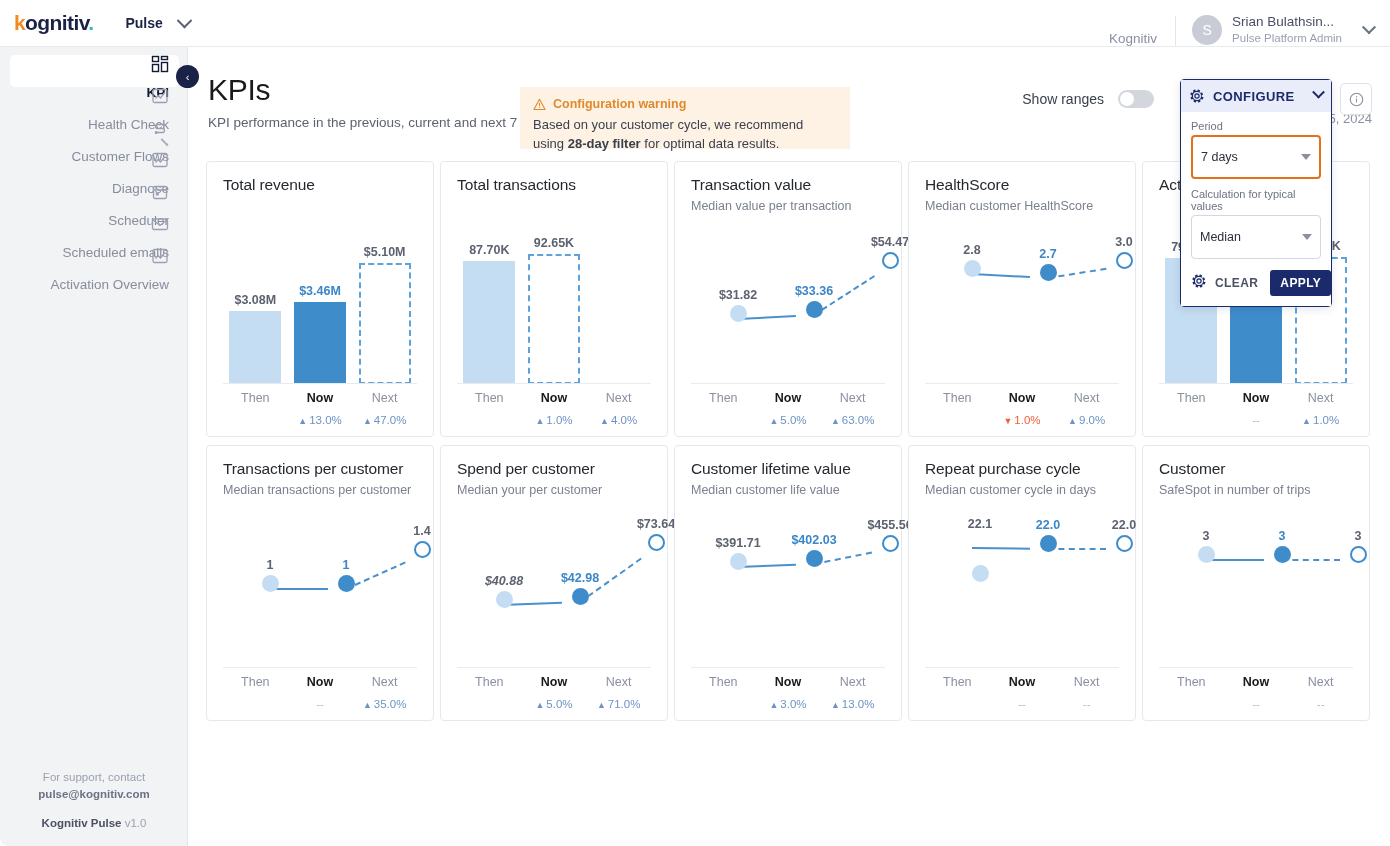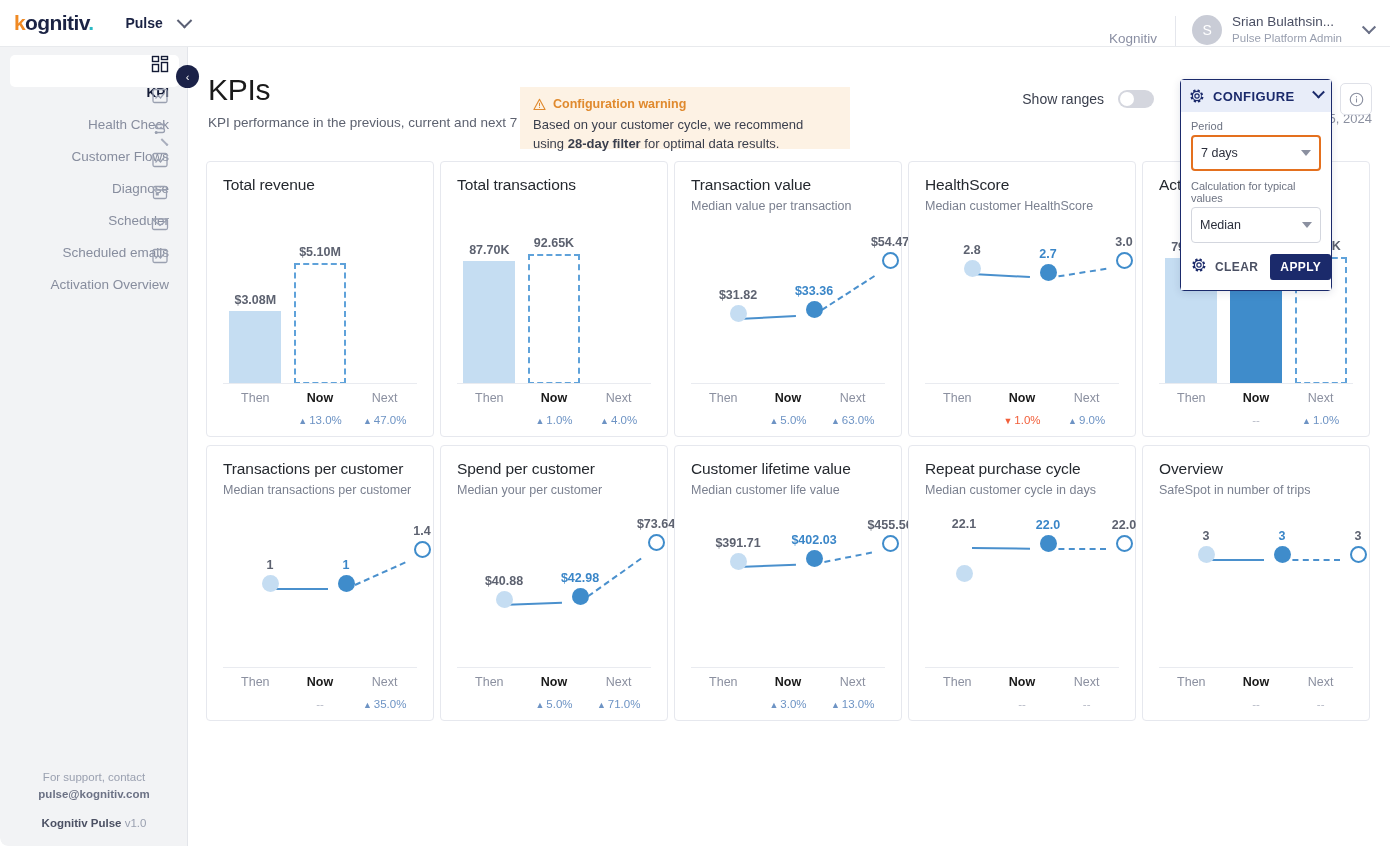--- a/index.html
+++ b/index.html
@@ -148,21 +148,21 @@
   }
   .cfg-title { font-size: 13px; font-weight: 700; color: #1b2a6b; letter-spacing: 0.4px; }
   .cfg-header .cchev {
     margin-left: auto; width: 9px; height: 9px;
     border-right: 2px solid #1b2a6b; border-bottom: 2px solid #1b2a6b;
     transform: rotate(45deg) translate(-3px,-3px);
   }
   .cfg-body { padding: 8px 10px 10px 10px; background: #fff; }
   .cfg-label { font-size: 11px; color: #6d7382; margin-bottom: 3px; }
   .cfg-select {
-    height: 36px; border: 1px solid #d3d6de; border-radius: 4px;
+    height: 44px; border: 1px solid #d3d6de; border-radius: 4px;
     display: flex; align-items: center; padding: 0 8px;
     font-size: 12.5px; color: #2b2f3c; cursor: pointer; background:#fff;
   }
   .cfg-select.focus { border: 2px solid #e4701e; }
   .cfg-select .caret {
     margin-left: auto; width: 0; height: 0;
     border-left: 5px solid transparent; border-right: 5px solid transparent;
     border-top: 6px solid #8b90a0;
   }
   .cfg-gap { height: 9px; }
@@ -434,20 +434,24 @@
     <div class="grid" id="kpi-grid">
         <div class="card">
           <div class="card-title">Total revenue</div>
           <div class="chart-area">
             <div class="bars">
               <div class="barcell">
                 <div class="barval">$3.08M</div>
                 <div class="bar then" style="height: 73px;"></div>
               </div>
               <div class="barcell">
+                <div class="barval now">$3.46M</div>
+                <div class="bar now" style="height: 82px;"></div>
+              </div>
+              <div class="barcell">
                 <div class="barval">$5.10M</div>
                 <div class="bar next" style="height: 121px;"></div>
               </div>
             </div>
             <div class="axis-line"></div>
             <div class="cols">
               <div class="col-lbl">Then</div>
               <div class="col-lbl now">Now</div>
               <div class="col-lbl">Next</div>
             </div>
@@ -613,21 +617,21 @@
             </div>
           </div>
         </div>
         <div class="card">
           <div class="card-title">Spend per customer</div>
           <div class="card-sub">Median your per customer</div>
           <div class="chart-area">
             <div class="dots">
               <div class="seg" style="width: 58.0592px; left: 47px; top: 126px; transform-origin: 0px 50%; transform: rotate(-2.2605deg);"></div>
               <div class="seg dash" style="width: 75.2309px; left: 123px; top: 123px; transform-origin: 0px 50%; transform: rotate(-35.3948deg);"></div>
-              <div class="dotcell" style="position: absolute; left: 8px; width: 78px; top: 96px;">
+              <div class="dotcell" style="position: absolute; left: 8px; width: 78px; top: 96px; font-style: italic;">
                 <div class="dotval">$40.88</div>
                 <div class="dot then"></div>
               </div>
               <div class="dotcell" style="position: absolute; left: 84px; width: 78px; top: 93px;">
                 <div class="dotval now">$42.98</div>
                 <div class="dot now"></div>
               </div>
               <div class="dotcell" style="position: absolute; left: 160px; width: 78px; top: 39px;">
                 <div class="dotval">$73.64</div>
                 <div class="dot next"></div>
@@ -679,21 +683,21 @@
             </div>
           </div>
         </div>
         <div class="card">
           <div class="card-title">Repeat purchase cycle</div>
           <div class="card-sub">Median customer cycle in days</div>
           <div class="chart-area">
             <div class="dots">
               <div class="seg" style="width: 58.0066px; left: 47px; top: 69px; transform-origin: 0px 50%; transform: rotate(0.753848deg);"></div>
               <div class="seg dash" style="width: 58px; left: 123px; top: 70px; transform-origin: 0px 50%; transform: rotate(0deg);"></div>
-              <div class="dotcell" style="position: absolute; left: 0; width: 78px; top: 39px; gap: 31px;">
+              <div class="dotcell" style="position: absolute; left: 16px; width: 78px; top: 39px; gap: 31px;">
                 <div class="dotval">22.1</div>
                 <div class="dot then"></div>
               </div>
               <div class="dotcell" style="position: absolute; left: 84px; width: 78px; top: 40px;">
                 <div class="dotval now">22.0</div>
                 <div class="dot now"></div>
               </div>
               <div class="dotcell" style="position: absolute; left: 160px; width: 78px; top: 40px;">
                 <div class="dotval">22.0</div>
                 <div class="dot next"></div>
@@ -706,21 +710,21 @@
               <div class="col-lbl">Next</div>
             </div>
             <div class="deltas">
               <div class="delta"></div>
               <div class="delta none">--</div>
               <div class="delta none">--</div>
             </div>
           </div>
         </div>
         <div class="card">
-          <div class="card-title">Overview</div>
+          <div class="card-title">Customer</div>
           <div class="card-sub">SafeSpot in number of trips</div>
           <div class="chart-area">
             <div class="dots">
               <div class="seg" style="width: 58px; left: 47px; top: 81px; transform-origin: 0px 50%; transform: rotate(0deg);"></div>
               <div class="seg dash" style="width: 58px; left: 123px; top: 81px; transform-origin: 0px 50%; transform: rotate(0deg);"></div>
               <div class="dotcell" style="position: absolute; left: 8px; width: 78px; top: 51px;">
                 <div class="dotval">3</div>
                 <div class="dot then"></div>
               </div>
               <div class="dotcell" style="position: absolute; left: 84px; width: 78px; top: 51px;">

